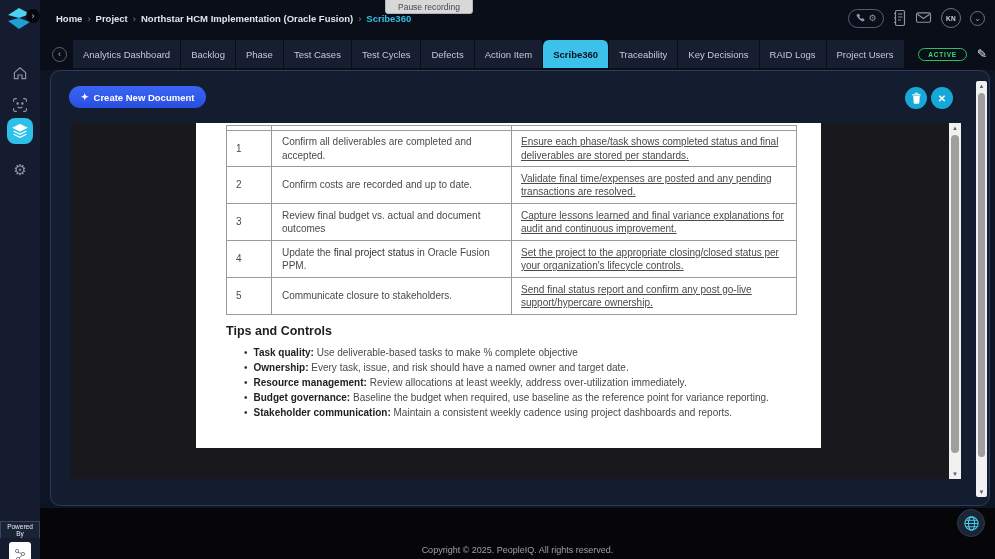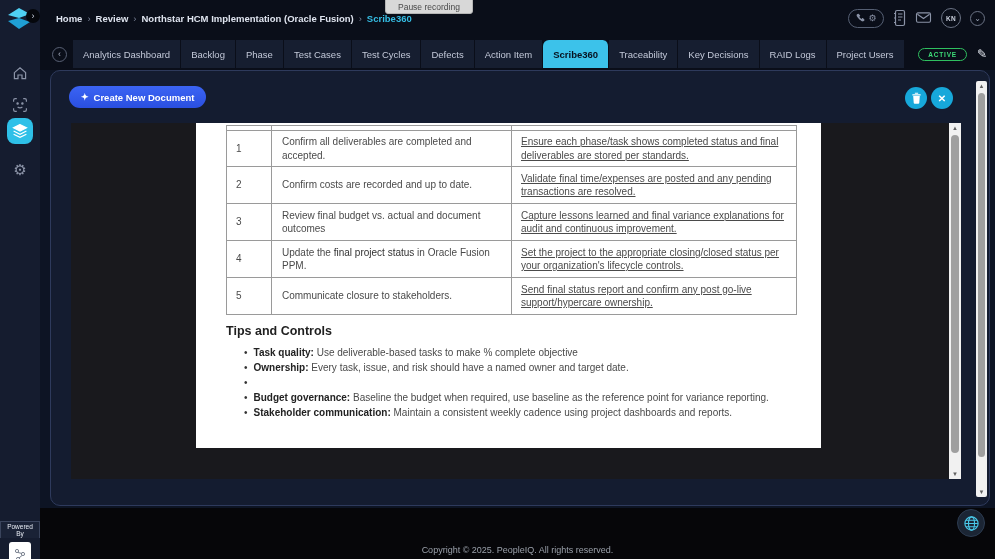--- a/index.html
+++ b/index.html
@@ -165,21 +165,21 @@
         <path d="M5 5.5 9 6.5M9 8.5 6 11"></path>
       </svg>
     </div>
   </div>
 </div>
 
 <div class="abs topbar">
   <div class="breadcrumb">
     <span class="crumb">Home</span>
     <span class="crumb-sep">›</span>
-    <span class="crumb">Review</span>
+    <span class="crumb">Project</span>
     <span class="crumb-sep">›</span>
     <span class="crumb">Northstar HCM Implementation (Oracle Fusion)</span>
     <span class="crumb-sep">›</span>
     <span class="crumb current">Scribe360</span>
   </div>
   <button class="pause-btn">Pause recording</button>
   <div class="top-icons">
     <div class="pill-ic">
       <span>
         <svg width="10" height="10" viewBox="0 0 12 12" fill="currentColor">
@@ -297,20 +297,21 @@
         <li>
             <span class="dot">•</span>
             <span><span class="tip-label">Task quality:</span><span> Use deliverable-based tasks to make % complete objective</span></span>
           </li>
         <li>
             <span class="dot">•</span>
             <span><span class="tip-label">Ownership:</span><span> Every task, issue, and risk should have a named owner and target date.</span></span>
           </li>
         <li>
             <span class="dot">•</span>
+            <span><span class="tip-label">Resource management:</span><span> Review allocations at least weekly, address over-utilization immediately.</span></span>
           </li>
         <li>
             <span class="dot">•</span>
             <span><span class="tip-label">Budget governance:</span><span> Baseline the budget when required, use baseline as the reference point for variance reporting.</span></span>
           </li>
         <li>
             <span class="dot">•</span>
             <span><span class="tip-label">Stakeholder communication:</span><span> Maintain a consistent weekly cadence using project dashboards and reports.</span></span>
           </li>
       </ul>

